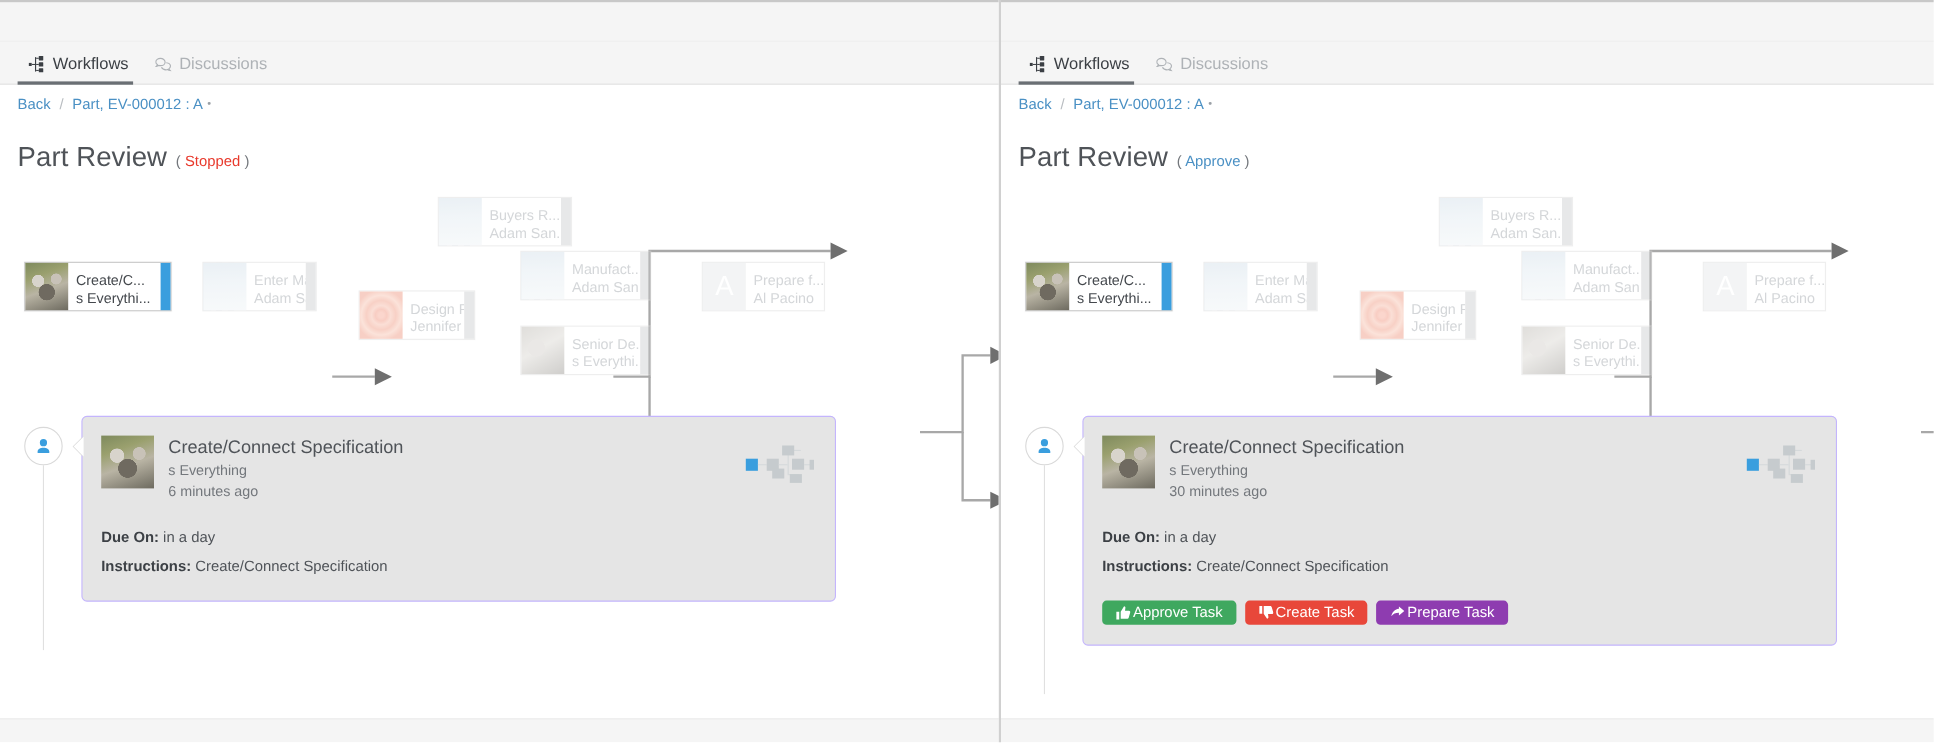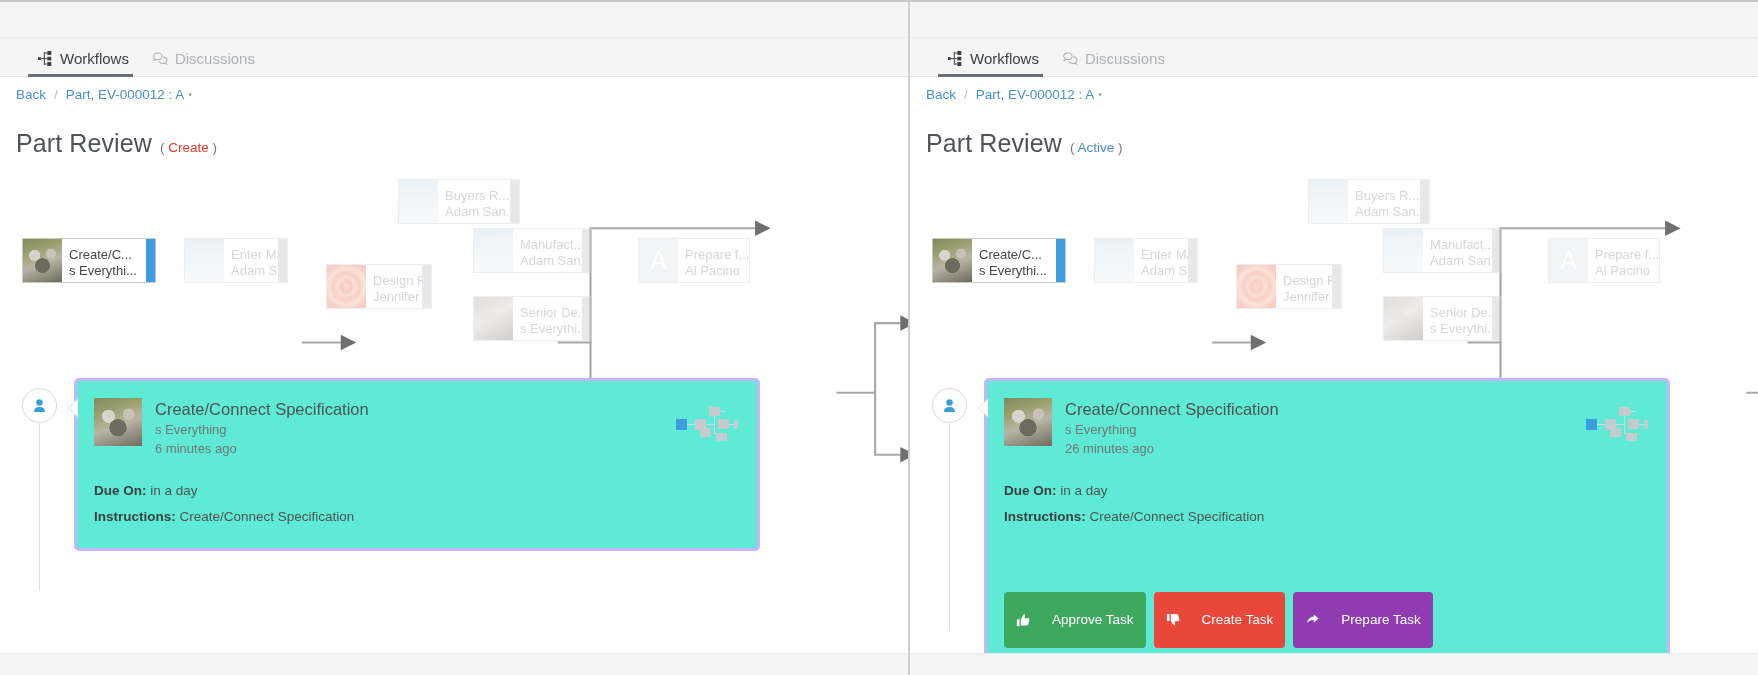--- a/index.html
+++ b/index.html
@@ -20,21 +20,21 @@
   .toolbar {
     position:relative; height:38px; background:#f5f5f5;
     border-top:2px solid #c8c8c8; border-bottom:1px solid #eeeeee;
     display:flex; align-items:center; justify-content:flex-end;
     padding-right:10px;
   }
 
   
   .tabbar {
     height:39px; background:#f5f5f5; display:flex; align-items:flex-end;
-    padding-left:28px; border-bottom:1px solid #e2e2e2;
+    padding-left:16px; border-bottom:1px solid #e2e2e2;
   }
   .tab {
     display:flex; align-items:center; gap:7px;
     padding:0 14px 9px 10px; font-size:15px; color:#aeb2b6;
     cursor:pointer; position:relative;
   }
   .tab.active { color:#3b3f44; }
   .tab.active:after {
     content:""; position:absolute; left:0; right:10px; bottom:-1px;
     height:3px; background:#6a6f74;
@@ -112,21 +112,21 @@
   .timeline { position:relative; margin-top:14px; padding-left:16px; }
   .tl-bullet {
     position:absolute; left:22px; top:10px; width:35px; height:35px;
     border-radius:50%; border:1px solid #d9d9d9; background:#fff;
     display:flex; align-items:center; justify-content:center; z-index:3;
   }
   .tl-bullet svg { width:17px; height:17px; fill:#3a9ede; display:block; }
   .tl-line { position:absolute; left:39px; top:45px; width:1px; background:#e0e0e0; }
   .card {
     position:relative; margin-left:58px; margin-right:0;
-    border:3px solid #c4b5fd; border-radius:5px; background:#5eead4;
+    border:1px solid #c4b5fd; border-radius:5px; background:#e5e5e5;
     padding:17px 20px 18px 17px; min-height:150px;
   }
   .card:before {
     content:""; position:absolute; left:-9px; top:18px;
     width:0;height:0; border-top:9px solid transparent; border-bottom:9px solid transparent;
     border-right:9px solid #dcdcdc;
   }
   .card:after {
     content:""; position:absolute; left:-8px; top:18px;
     width:0;height:0; border-top:9px solid transparent; border-bottom:9px solid transparent;
@@ -141,23 +141,23 @@
   .card-body { margin-top:20px; font-size:13.5px; color:#4f5358; line-height:26px; }
   .card-body b { font-weight:bold; color:#3c4045; }
   .card-body span.v { color:#4f5358; }
   .mini { position:absolute; right:19px; top:26px; width:62px; height:34px; }
   .mini i { position:absolute; background:#c6cbce; display:block; }
   .mini i.hl { background:#3a9ede; }
   .mini u { position:absolute; background:#d5d9db; display:block; text-decoration:none; }
 
   .actions { margin-top:18px; display:flex; gap:8px; }
   .btn {
-    display:inline-flex; align-items:center; gap:22px;
-    padding:20px 12px; border-radius:4px; color:#fff; font-size:13.5px;
-    cursor:pointer; border:none; line-height:16px; white-space:nowrap;margin-top:44px;
+    display:inline-flex; align-items:center; gap:2px;
+    padding:3px 12px; border-radius:4px; color:#fff; font-size:13.5px;
+    cursor:pointer; border:none; line-height:16px; white-space:nowrap;
   }
   .btn svg { width:14px; height:14px; fill:#fff; display:block; }
   .btn-approve { background:#3fa85f; }
   .btn-reject  { background:#e8473a; }
   .btn-reassign{ background:#8e3cb0; }
 
   .bottomfill { position:absolute; left:0; right:0; bottom:0; height:22px; background:#f5f5f5; border-top:1px solid #ececec; }
   .panel-right .bottomfill { background:#f5f5f5; }
 </style>
 </head>
@@ -205,21 +205,21 @@
         <span class="crumb-sep">/</span>
         <span class="crumb">Part, EV-000012 : A</span>
         <span class="crumb-dot">•</span>
 
       </div>
 
       <div class="titlerow">
         <span class="ttl">Part Review</span>
         <span class="ttl-state">
           <span class="par">(</span>
-          <span class="state-stopped">Create</span>
+          <span class="state-stopped">Stopped</span>
           <span class="par">)</span>
         </span>
       </div>
 
       <div class="graph">
         <svg class="edges" viewBox="0 0 908 190" preserveAspectRatio="none">
           <g stroke="#a8a8a8" stroke-width="1.1" fill="none">
             <path d="M156 87 H176"></path>
             <path d="M288 87 H305 V28 H390"></path>
             <path d="M305 87 V113 H318"></path>
@@ -390,21 +390,21 @@
         <span class="crumb-sep">/</span>
         <span class="crumb">Part, EV-000012 : A</span>
         <span class="crumb-dot">•</span>
 
       </div>
 
       <div class="titlerow">
         <span class="ttl">Part Review</span>
         <span class="ttl-state">
           <span class="par">(</span>
-          <span class="state-active">Active</span>
+          <span class="state-active">Approve</span>
           <span class="par">)</span>
         </span>
       </div>
 
       <div class="graph">
         <svg class="edges" viewBox="0 0 908 190" preserveAspectRatio="none">
           <g stroke="#a8a8a8" stroke-width="1.1" fill="none">
             <path d="M156 87 H176"></path>
             <path d="M288 87 H305 V28 H390"></path>
             <path d="M305 87 V113 H318"></path>
@@ -508,21 +508,21 @@
             <i style="left:42px; top:12px; width:11px; height:10px;"></i>
             <u style="left:53px; top:17px; width:7px; height:1px;"></u>
             <i style="left:40px; top:26px; width:11px; height:8px;"></i>
             <i style="left:58px; top:13px; width:4px; height:9px;"></i>
           </div>
           <div class="card-head">
             <span class="card-avatar th-koala"></span>
             <div class="card-meta">
               <div class="card-title">Create/Connect Specification</div>
               <div class="card-sub">s Everything</div>
-              <div class="card-time">26 minutes ago</div>
+              <div class="card-time">30 minutes ago</div>
             </div>
           </div>
           <div class="card-body">
             <div>
               <b>Due On:</b>
               <span class="v">in a day</span>
             </div>
             <div>
               <b>Instructions:</b>
               <span class="v">Create/Connect Specification</span>

